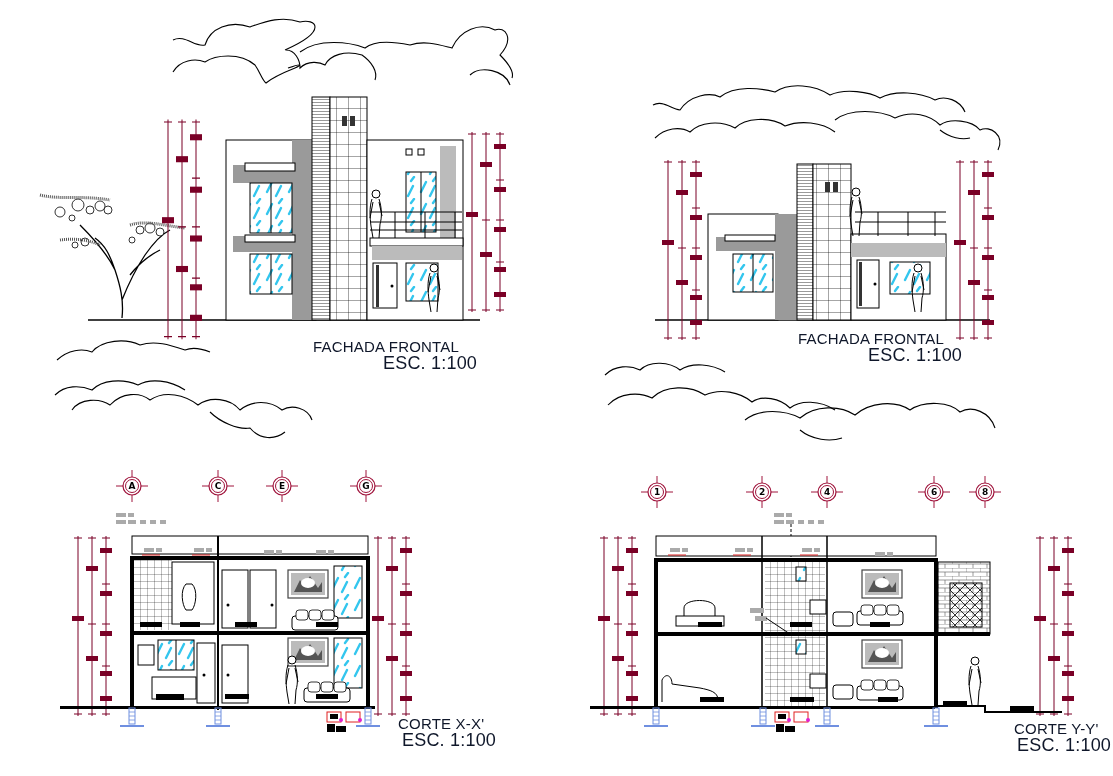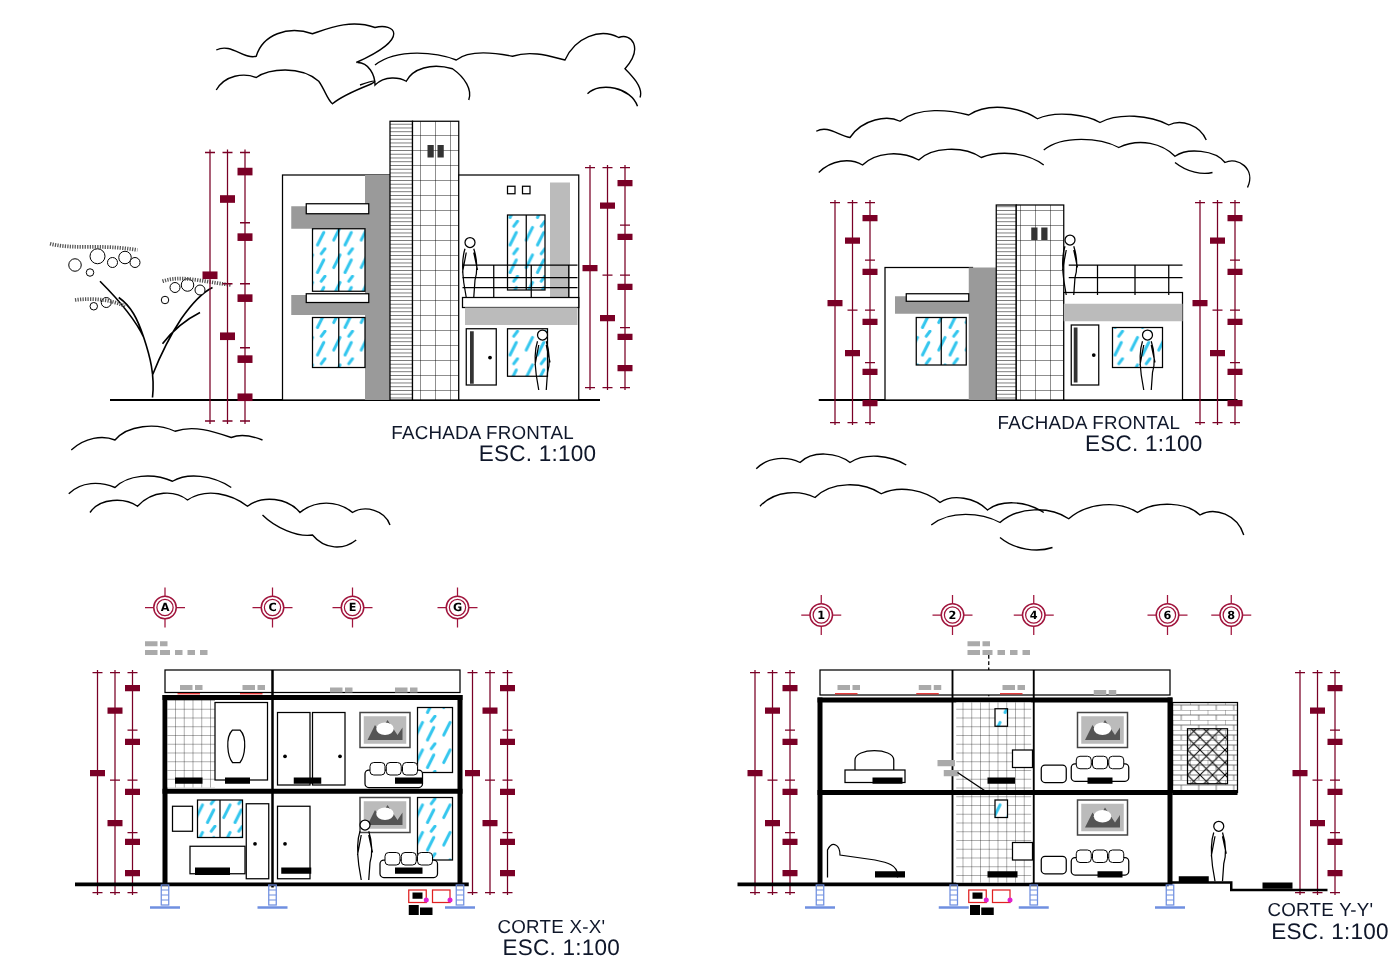--- a/index.html
+++ b/index.html
@@ -420,20 +420,20 @@
 </svg>
 
 <div class="title" style="left:313px;top:338px;">
   <span class="main">FACHADA FRONTAL</span>
   <span class="scale" style="margin-left:70px;">ESC. 1:100</span>
 </div>
 <div class="title" style="left:798px;top:330px;">
   <span class="main">FACHADA FRONTAL</span>
   <span class="scale" style="margin-left:70px;">ESC. 1:100</span>
 </div>
-<div class="title" style="left:398px;top:733px;">
+<div class="title" style="left:398px;top:715px;">
   <span class="main">CORTE X-X'</span>
   <span class="scale" style="margin-left:4px;">ESC. 1:100</span>
 </div>
 <div class="title" style="left:1014px;top:720px;">
   <span class="main">CORTE Y-Y'</span>
   <span class="scale" style="margin-left:3px;">ESC. 1:100</span>
 </div>
 
 </body></html>

